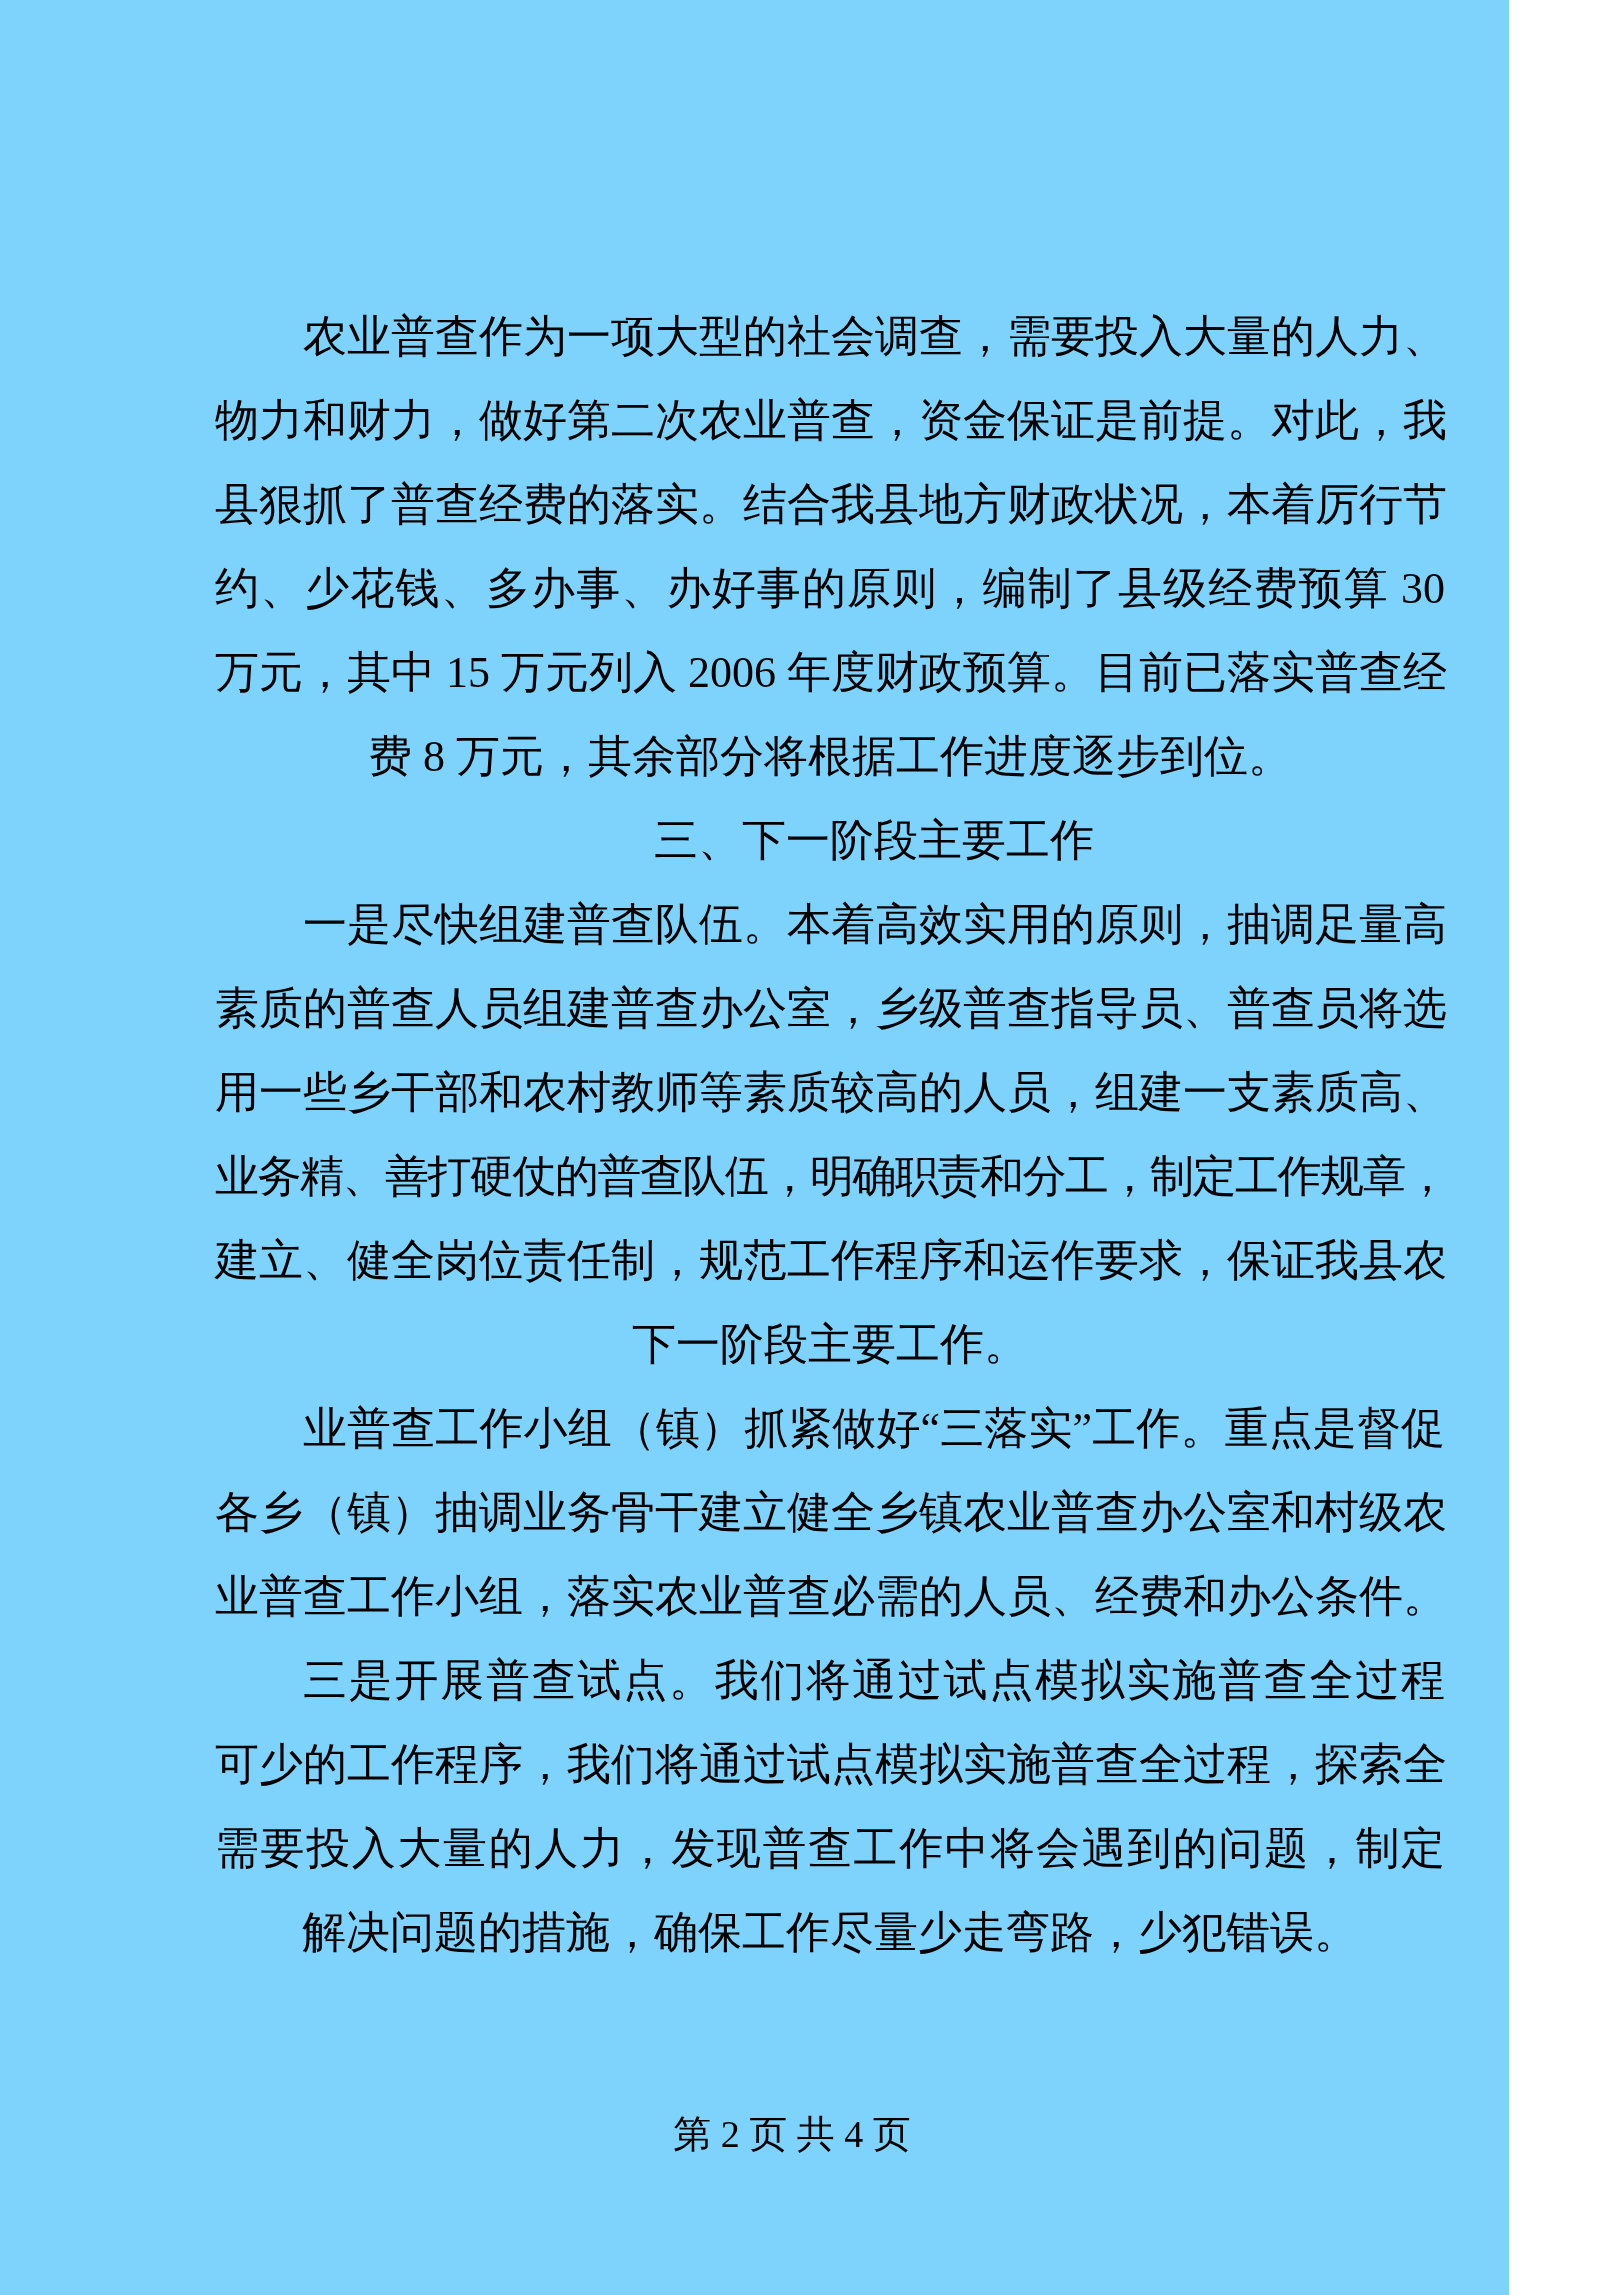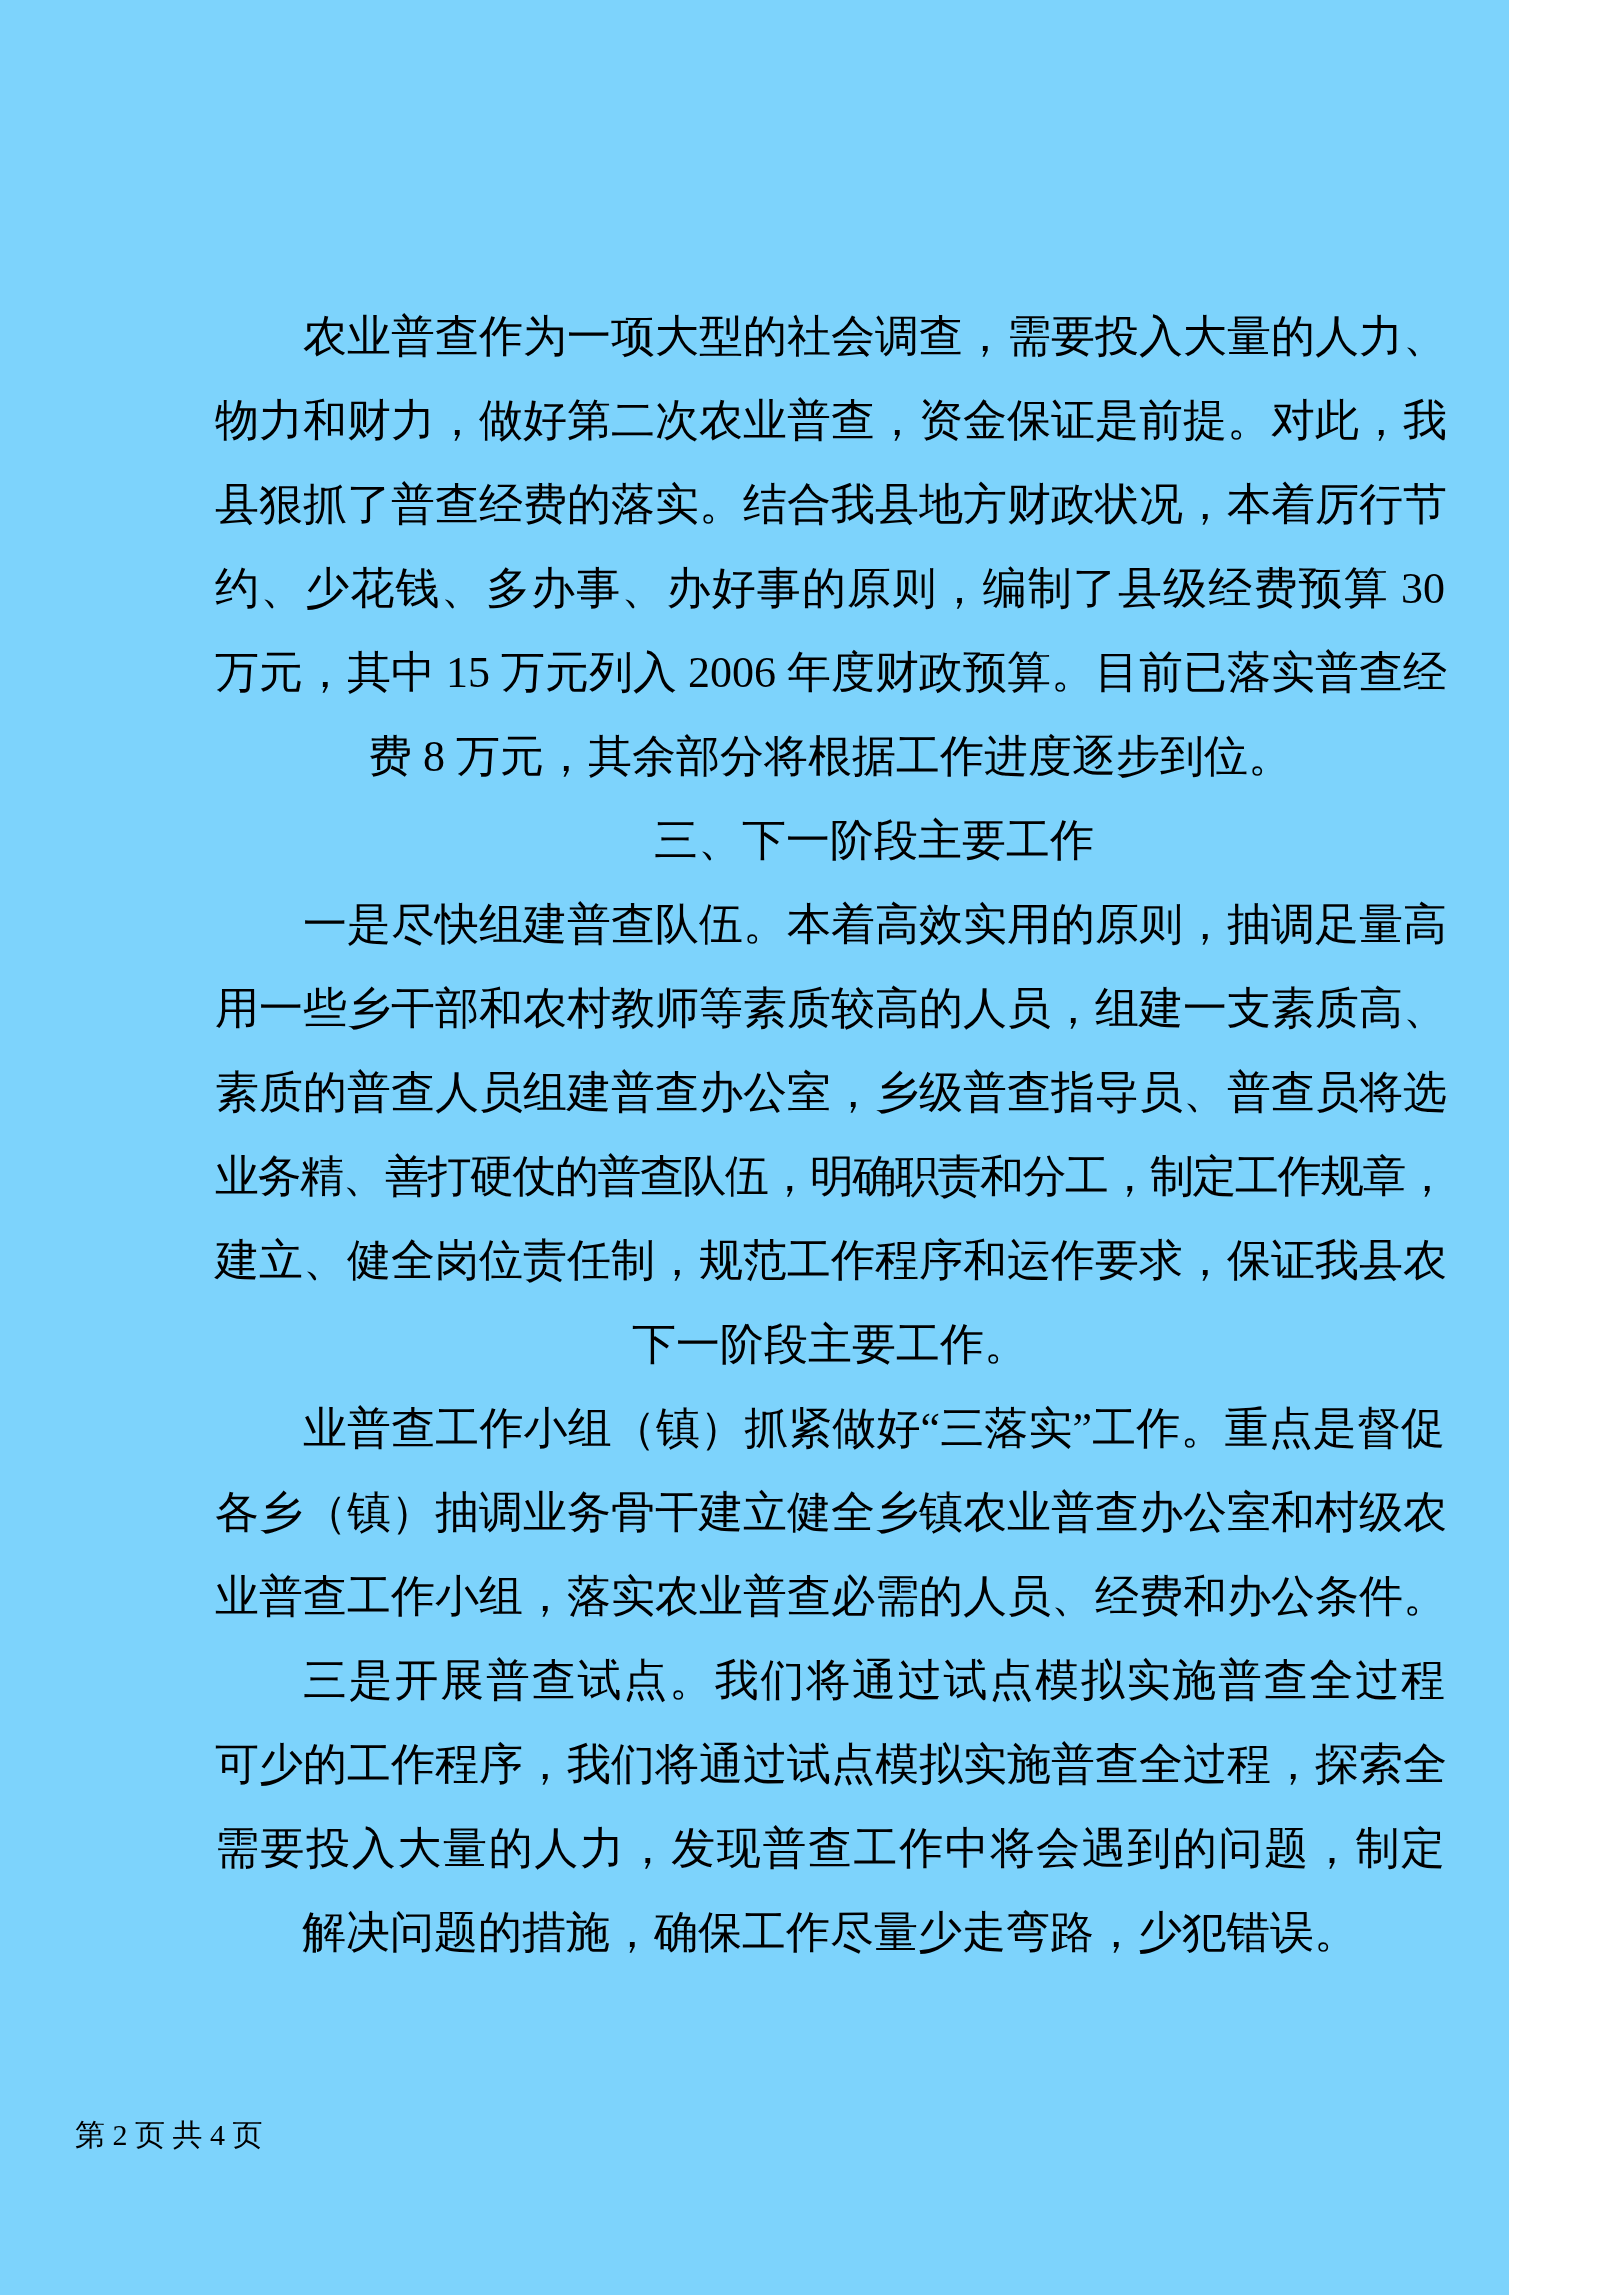--- a/index.html
+++ b/index.html
@@ -38,41 +38,41 @@
   }
   .line.tight {
     letter-spacing: -1.5px;
   }
   .footer {
     position: absolute;
     left: 0;
     right: 0;
     top: 2112px;
     padding-left: 75px;
-    text-align: left;
-    font-size: 30px;
+    text-align: center;
+    font-size: 38px;
     line-height: 45px;
     color: #000000;
   }
 </style>
 </head>
 <body>
 
 <div class="page">
   <div class="body-text" id="body-text">
       <div class="line fill indent">农业普查作为一项大型的社会调查，需要投入大量的人力、</div>
       <div class="line fill">物力和财力，做好第二次农业普查，资金保证是前提。对此，我</div>
       <div class="line fill">县狠抓了普查经费的落实。结合我县地方财政状况，本着厉行节</div>
       <div class="line fill">约、少花钱、多办事、办好事的原则，编制了县级经费预算 30</div>
       <div class="line fill">万元，其中 15 万元列入 2006 年度财政预算。目前已落实普查经</div>
       <div class="line">费 8 万元，其余部分将根据工作进度逐步到位。</div>
       <div class="line indent">三、下一阶段主要工作</div>
       <div class="line fill indent">一是尽快组建普查队伍。本着高效实用的原则，抽调足量高</div>
+      <div class="line fill">素质的普查人员组建普查办公室，乡级普查指导员、普查员将选</div>
       <div class="line fill">用一些乡干部和农村教师等素质较高的人员，组建一支素质高、</div>
-      <div class="line fill">素质的普查人员组建普查办公室，乡级普查指导员、普查员将选</div>
       <div class="line fill tight">业务精、善打硬仗的普查队伍，明确职责和分工，制定工作规章，</div>
       <div class="line fill">建立、健全岗位责任制，规范工作程序和运作要求，保证我县农</div>
       <div class="line">下一阶段主要工作。</div>
       <div class="line fill indent">业普查工作小组（镇）抓紧做好“三落实”工作。重点是督促</div>
       <div class="line fill">各乡（镇）抽调业务骨干建立健全乡镇农业普查办公室和村级农</div>
       <div class="line fill">业普查工作小组，落实农业普查必需的人员、经费和办公条件。</div>
       <div class="line fill indent">三是开展普查试点。我们将通过试点模拟实施普查全过程</div>
       <div class="line fill">可少的工作程序，我们将通过试点模拟实施普查全过程，探索全</div>
       <div class="line fill">需要投入大量的人力，发现普查工作中将会遇到的问题，制定</div>
       <div class="line">解决问题的措施，确保工作尽量少走弯路，少犯错误。</div>

